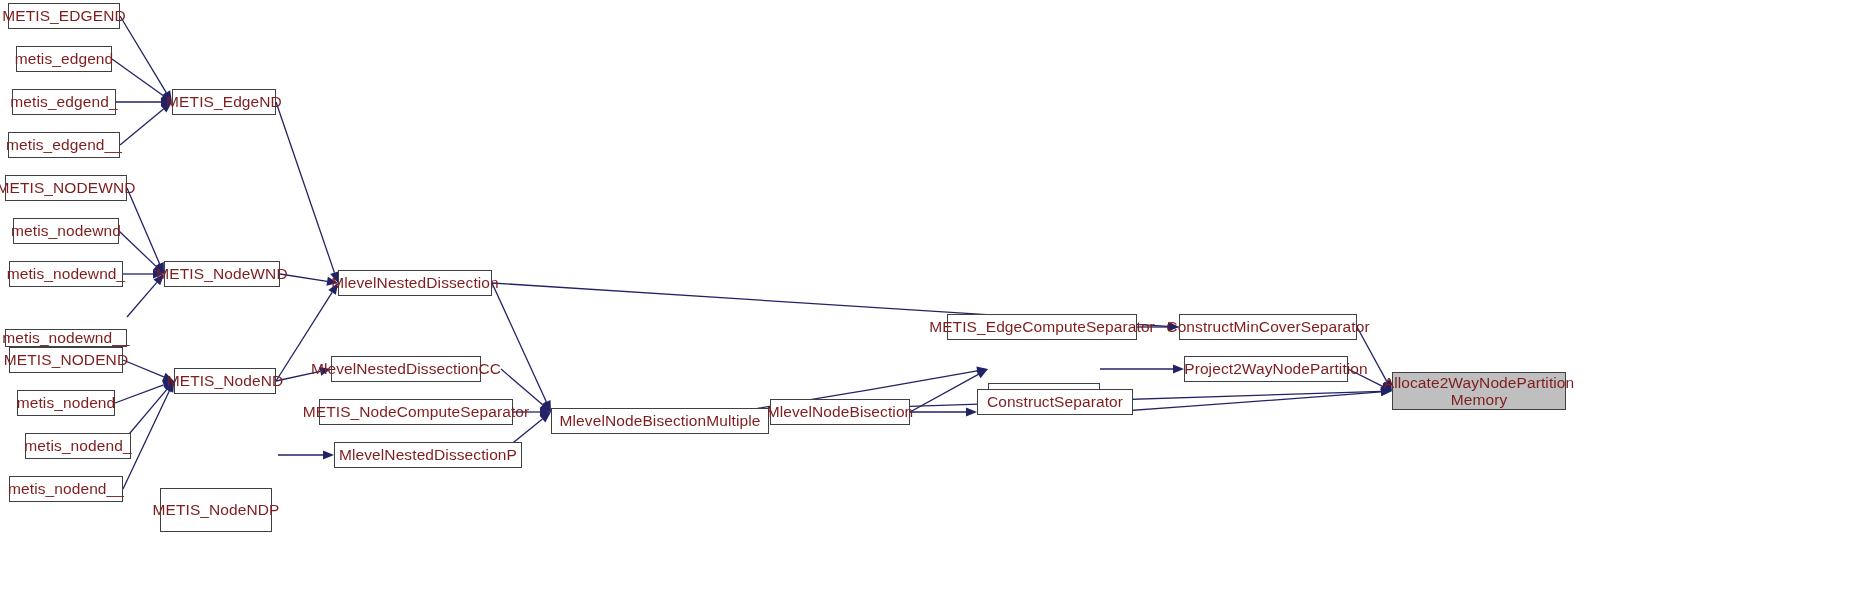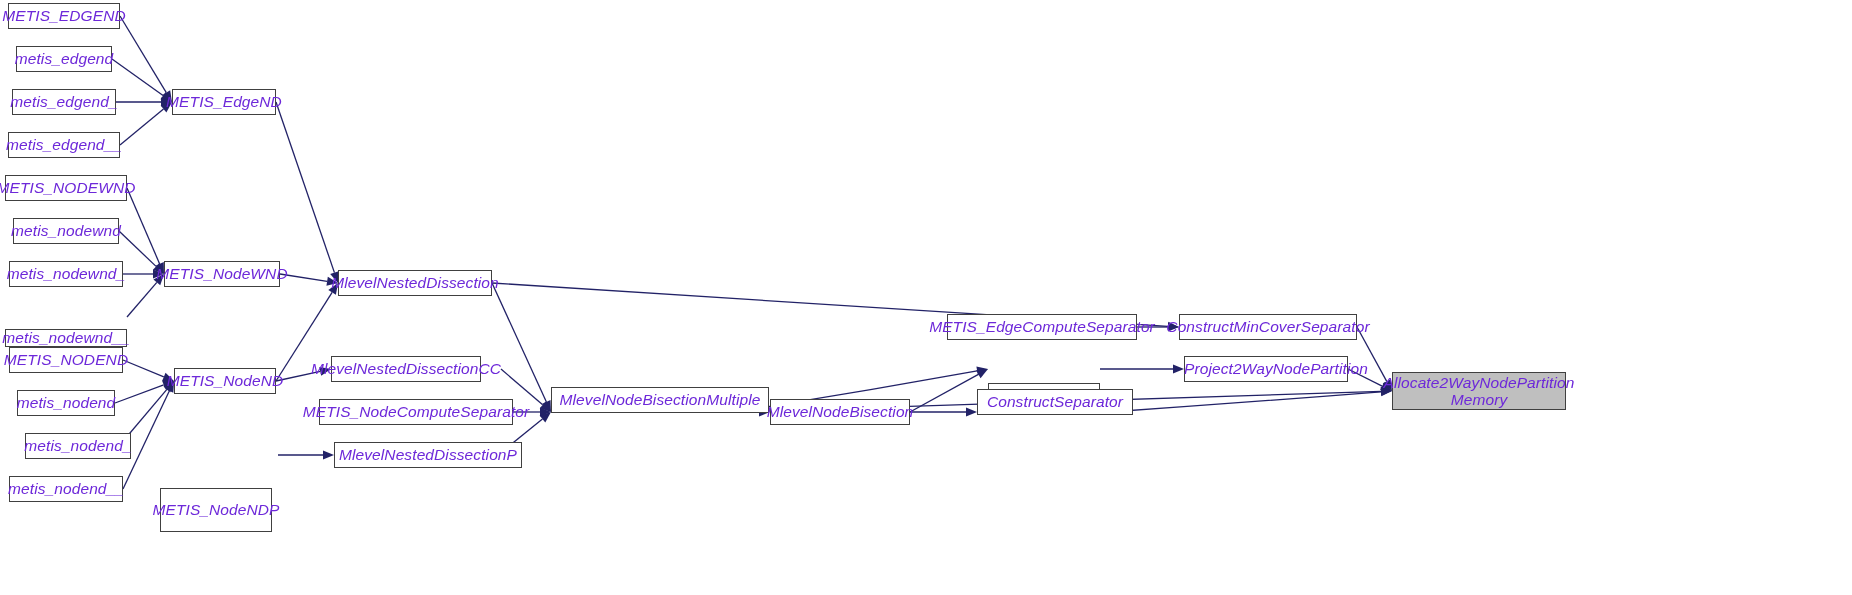--- a/index.html
+++ b/index.html
@@ -22,30 +22,29 @@
     left: 0;
     top: 0;
     width: 1852px;
     height: 595px;
   }
   .node-box {
     position: absolute;
     box-sizing: border-box;
     border: 1px solid #404040;
     background: #ffffff;
-    color: #6d28d9;
+    color: #7f1d1d;
     font-size: 15.5px;
     line-height: 1.12;
     display: flex;
     align-items: center;
     justify-content: center;
     text-align: center;
     white-space: pre-line;
     letter-spacing: 0.1px;
-    font-style: italic;
   }
   .node-box.highlight {
     background: #bfbfbf;
     border-color: #404040;
   }
   .edge-path {
     fill: none;
     stroke: #222267;
     stroke-width: 1.3px;
   }
@@ -138,21 +137,21 @@
       <div class="node-box" style="left: 9px; top: 347px; width: 114px; height: 26px;">METIS_NODEND</div>
       <div class="node-box" style="left: 17px; top: 390px; width: 98px; height: 26px;">metis_nodend</div>
       <div class="node-box" style="left: 13px; top: 433px; width: 106px; height: 26px; margin-left: 12px;">metis_nodend_</div>
       <div class="node-box" style="left: 9px; top: 476px; width: 114px; height: 26px;">metis_nodend__</div>
       <div class="node-box" style="left: 174px; top: 368px; width: 102px; height: 26px;">METIS_NodeND</div>
       <div class="node-box" style="left: 160px; top: 442px; width: 112px; height: 44px; margin-top: 46px;">METIS_NodeNDP</div>
       <div class="node-box" style="left: 338px; top: 270px; width: 154px; height: 26px;">MlevelNestedDissection</div>
       <div class="node-box" style="left: 331px; top: 356px; width: 150px; height: 26px;">MlevelNestedDissectionCC</div>
       <div class="node-box" style="left: 319px; top: 399px; width: 194px; height: 26px;">METIS_NodeComputeSeparator</div>
       <div class="node-box" style="left: 334px; top: 442px; width: 188px; height: 26px;">MlevelNestedDissectionP</div>
-      <div class="node-box" style="left: 551px; top: 387px; width: 218px; height: 26px;">MlevelNodeBisectionMultiple</div>
+      <div class="node-box" style="left: 551px; top: 408px; width: 218px; height: 26px;">MlevelNodeBisectionMultiple</div>
       <div class="node-box" style="left: 770px; top: 399px; width: 140px; height: 26px;">MlevelNodeBisection</div>
       <div class="node-box" style="left: 947px; top: 314px; width: 190px; height: 26px;">METIS_EdgeComputeSeparator</div>
       <div class="node-box" style="left: 988px; top: 356px; width: 112px; height: 26px; margin-top: 27px;">Refine2WayNode</div>
       <div class="node-box" style="left: 977px; top: 389px; width: 156px; height: 26px;">ConstructSeparator</div>
       <div class="node-box" style="left: 1179px; top: 314px; width: 178px; height: 26px;">ConstructMinCoverSeparator</div>
       <div class="node-box" style="left: 1184px; top: 356px; width: 164px; height: 26px; padding-left: 20px;">Project2WayNodePartition</div>
       <div class="node-box highlight" style="left: 1392px; top: 372px; width: 174px; height: 38px;">Allocate2WayNodePartition
 Memory</div>
     </div>
 </div>

